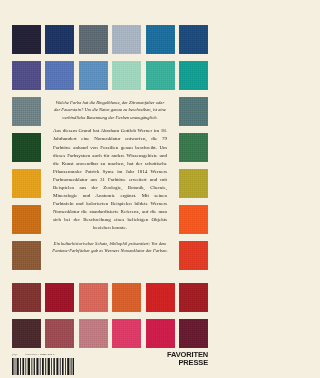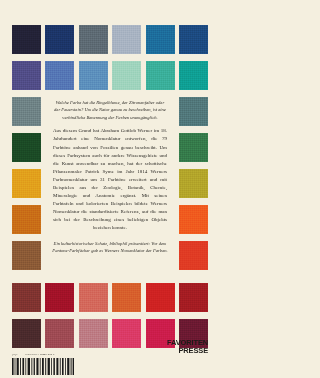--- a/index.html
+++ b/index.html
@@ -113,21 +113,21 @@
     top: 358px;
     width: 62px;
     height: 17px;
     background: #f4efdf;
   }
   .barcode svg { display: block; }
 
   .publisher {
     position: absolute;
     right: 12px;
-    top: 339px;
+    top: 351px;
     text-align: right;
     line-height: 1.0;
     color: #1d1b18;
     font-family: "Liberation Sans", sans-serif;
     font-weight: bold;
     font-size: 7.5px;
     letter-spacing: -.15px;
   }
   .publisher span { display: block; }
 </style>

